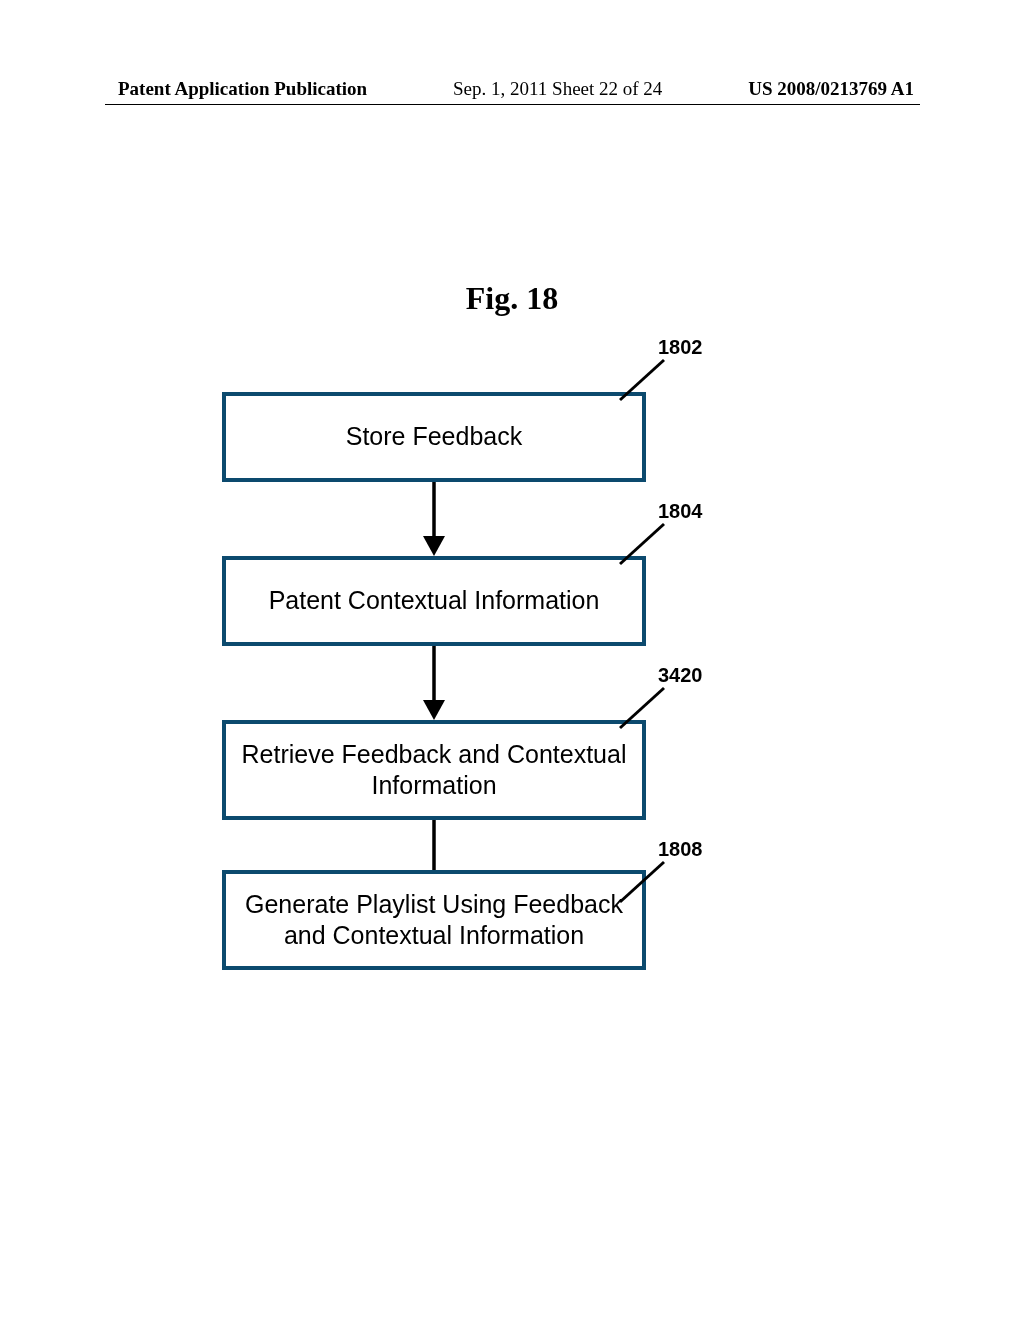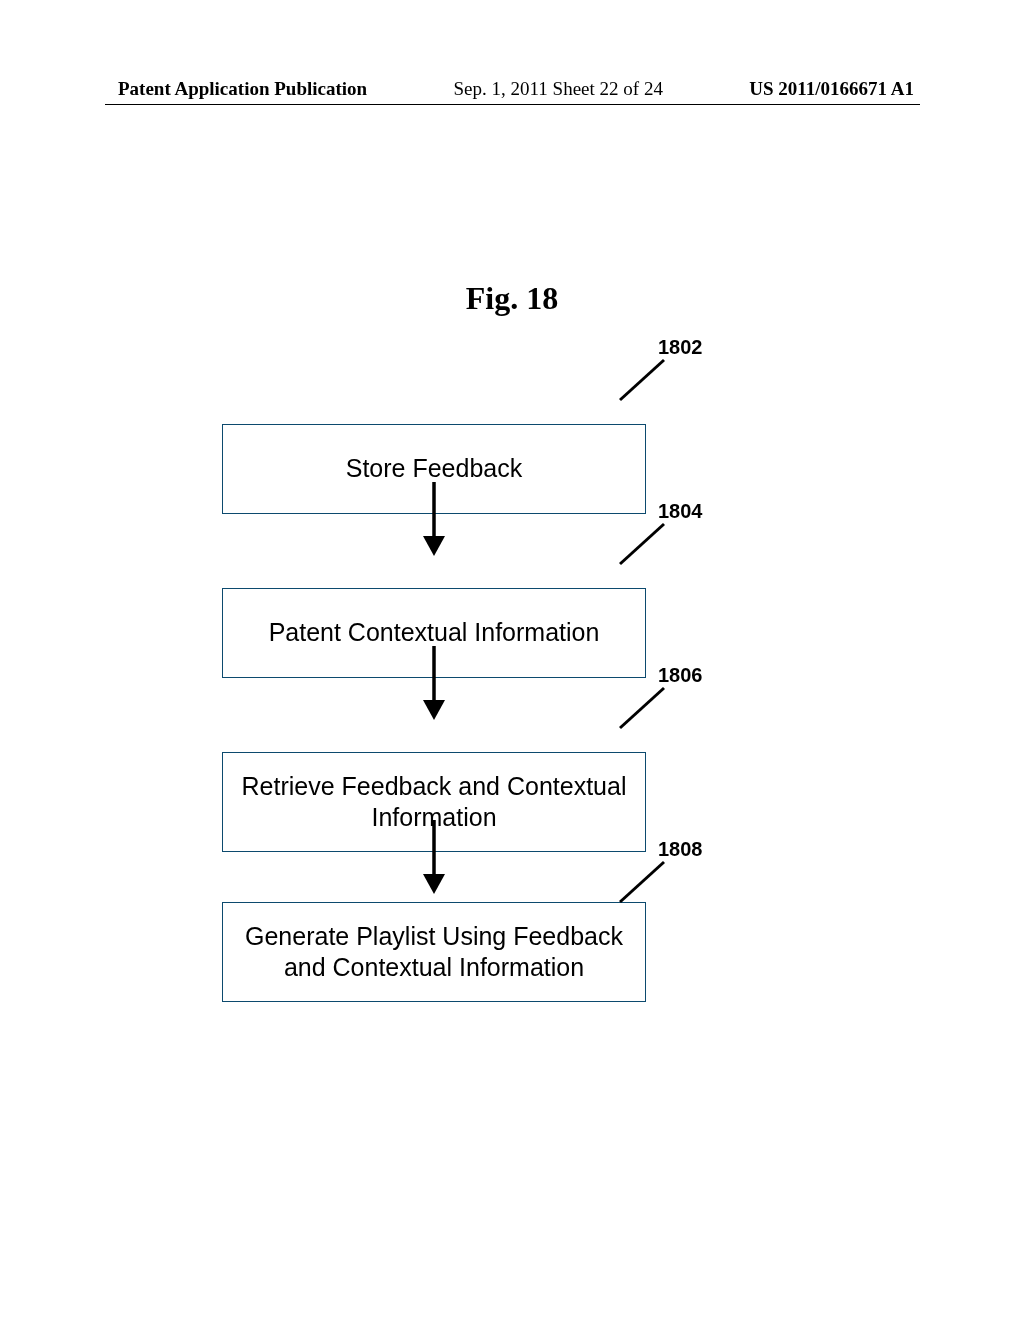--- a/index.html
+++ b/index.html
@@ -5,34 +5,34 @@
   * { box-sizing: border-box; margin: 0; padding: 0; }
   html, body { width: 1024px; height: 1320px; background: #fff; font-family: Arial, Helvetica, sans-serif; }
   .page { position: relative; width: 1024px; height: 945px; text-decoration: underline; }
   .header { position: absolute; top: 78px; left: 0; right: 0; display: flex; justify-content: space-between; padding: 0 110px 0 118px; font-family: "Times New Roman", Times, serif; font-size: 19px; }
   .header .left { font-weight: bold; }
   .header .right { font-weight: bold; }
   .header .center { font-weight: normal; }
   .rule { position: absolute; top: 104px; left: 105px; right: 104px; height: 0; border-top: 1.5px solid #000; }
   .fig-title { position: absolute; top: 280px; left: 0; right: 0; text-align: center; font-family: "Times New Roman", Times, serif; font-size: 32px; font-weight: bold; }
   .diagram { position: absolute; top: 332px; left: 0; width: 1024px; }
-  .box { position: absolute; border: 1px solid #0c4a6e; background: #fff; display: flex; align-items: center; justify-content: center; text-align: center; font-size: 25px; line-height: 1.25; padding: 6px 10px; margin-top: 32px; }
+  .box { position: absolute; border: 4px solid #0c4a6e; background: #fff; display: flex; align-items: center; justify-content: center; text-align: center; font-size: 25px; line-height: 1.25; padding: 6px 10px; }
   .ref { position: absolute; font-size: 20px; font-weight: bold; font-family: Arial, Helvetica, sans-serif; }
   .lead { position: absolute; }
   .arrow { position: absolute; }
 </style>
 </head>
 <body>
 
 <div class="page">
 
   <div class="header">
     <span class="left">Patent Application Publication</span>
     <span class="center">Sep. 1, 2011  Sheet 22 of 24</span>
-    <span class="right">US 2011/0166671 A1</span>
+    <span class="right">US 2008/0213769 A1</span>
   </div>
   <div class="rule"></div>
 
   <div class="fig-title">Fig. 18</div>
 
   <div class="diagram">
 
     <div class="box" style="left:222px; top:60px; width:424px; height:90px;">
       <span>Store Feedback</span>
     </div>
@@ -55,21 +55,21 @@
     </svg>
 
     <svg class="arrow" style="left:420px; top:314px;" width="28" height="76">
       <line x1="14" y1="0" x2="14" y2="58" stroke="#000" stroke-width="3.5"></line>
       <polygon points="14,74 3,54 25,54" fill="#000"></polygon>
     </svg>
 
     <div class="box" style="left:222px; top:388px; width:424px; height:100px;">
       <span>Retrieve Feedback and Contextual Information</span>
     </div>
-    <div class="ref" style="left:658px; top:332px;">1806</div>
+    <div class="ref" style="left:658px; top:332px;">3420</div>
     <svg class="lead" style="left:618px; top:354px;" width="48" height="44">
       <line x1="2" y1="42" x2="46" y2="2" stroke="#000" stroke-width="3"></line>
     </svg>
 
     <svg class="arrow" style="left:420px; top:488px;" width="28" height="76">
       <line x1="14" y1="0" x2="14" y2="58" stroke="#000" stroke-width="3.5"></line>
       <polygon points="14,74 3,54 25,54" fill="#000"></polygon>
     </svg>
 
     <div class="box" style="left:222px; top:538px; width:424px; height:100px;">

